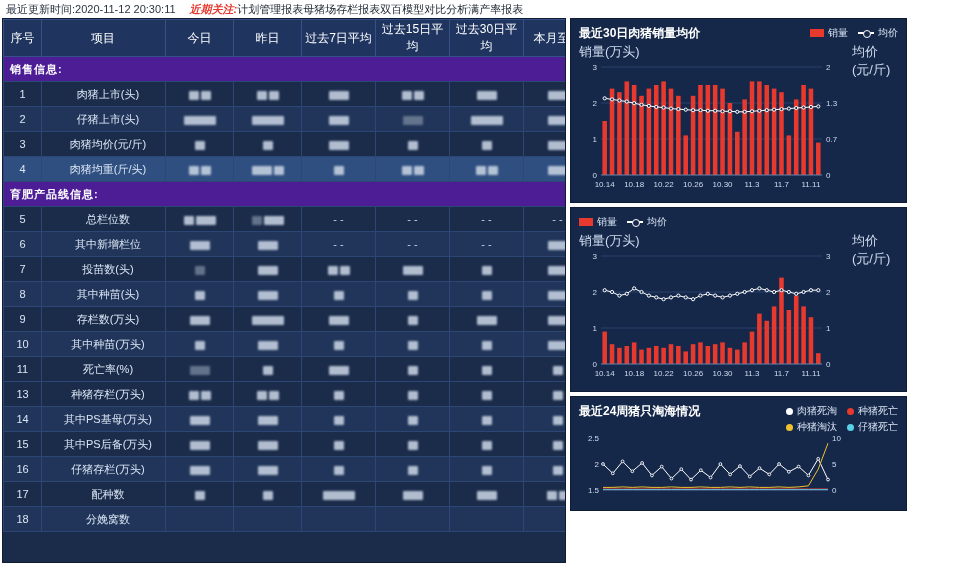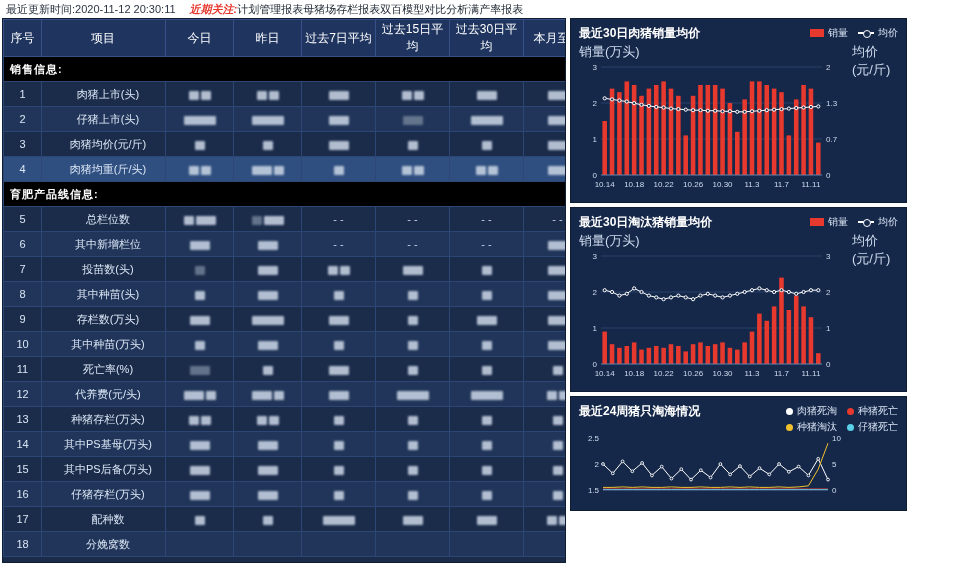--- a/index.html
+++ b/index.html
@@ -91,21 +91,21 @@
   table.grid td {
     border: 1px solid #2c4675;
     height: 22px;
     text-align: center;
     color: #dbe6f5;
     background: #1b2c4b;
   }
   table.grid tr.alt td { background: #203559; }
   table.grid tr.highlight td { background: #2f4f80; }
   table.grid tr.section td {
-    background: #000000;
+    background: #4c1d95;
     text-align: left;
     padding-left: 6px;
     font-weight: bold;
     color: #ffffff;
     letter-spacing: 1px;
   }
   td.c-idx { width: 36px; }
   td.c-item, th.c-item { text-align: left; padding-left: 10px; }
   th.c-item { text-align: center; padding-left: 0; }
 
@@ -328,31 +328,20 @@
           <tr>
             <td class="c-idx">11</td>
             <td class="c-item">死亡率(%)</td>
             <td><span class="chip md dark"></span></td>
             <td><span class="chip sm"></span></td>
             <td><span class="chip md"></span></td>
             <td><span class="chip sm"></span></td>
             <td><span class="chip sm"></span></td>
             <td><span class="chip sm"></span></td>
             <td><span class="chip sm"></span></td>
-          </tr>
-          <tr class="alt">
-            <td class="c-idx">12</td>
-            <td class="c-item">代养费(元/头)</td>
-            <td><span class="chip md"></span><span class="chip sm"></span></td>
-            <td><span class="chip md"></span><span class="chip sm"></span></td>
-            <td><span class="chip md"></span></td>
-            <td><span class="chip lg"></span></td>
-            <td><span class="chip lg"></span></td>
-            <td><span class="chip sm"></span><span class="chip sm"></span></td>
-            <td><span class="chip md"></span></td>
           </tr>
 
           <tr>
             <td class="c-idx">13</td>
             <td class="c-item">种猪存栏(万头)</td>
             <td><span class="chip sm"></span><span class="chip sm"></span></td>
             <td><span class="chip sm"></span><span class="chip sm"></span></td>
             <td><span class="chip sm"></span></td>
             <td><span class="chip sm"></span></td>
             <td><span class="chip sm"></span></td>
@@ -520,21 +509,20 @@
               <text x="173.01666666666665" y="126" text-anchor="middle" class="ax-text">11.3</text>
               <text x="202.48333333333332" y="126" text-anchor="middle" class="ax-text">11.7</text>
               <text x="231.95" y="126" text-anchor="middle" class="ax-text">11.11</text>
               <line x1="22" y1="114" x2="243" y2="114" stroke="#6d86ad" stroke-width="0.8"></line>
             </svg>
         </div>
       </div>
 
       <div class="panel" style="height:185px;">
         <div class="panel-head">
-          <span class="panel-title">最近30日淘汰猪销量均价</span>
           <span class="legend">
             <span class="item">
               <span class="swatch-bar"></span>
               <span>销量</span>
             </span>
             <span class="item">
               <span class="swatch-line"></span>
               <span>均价</span>
             </span>
           </span>

